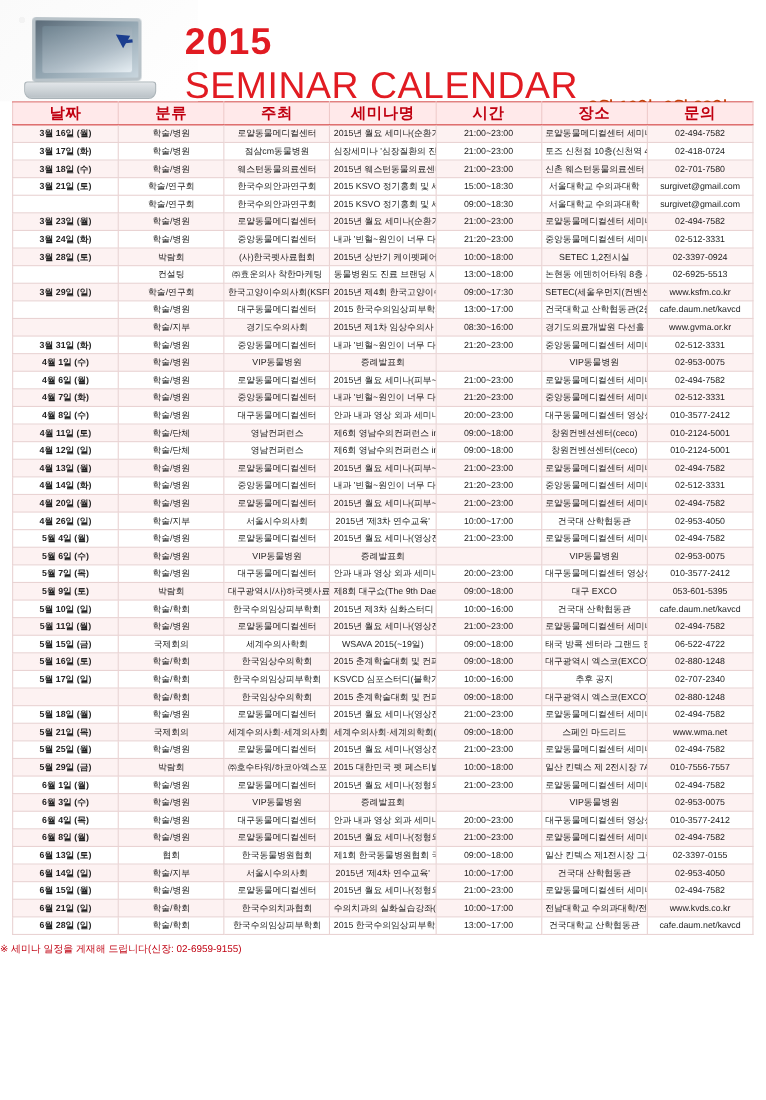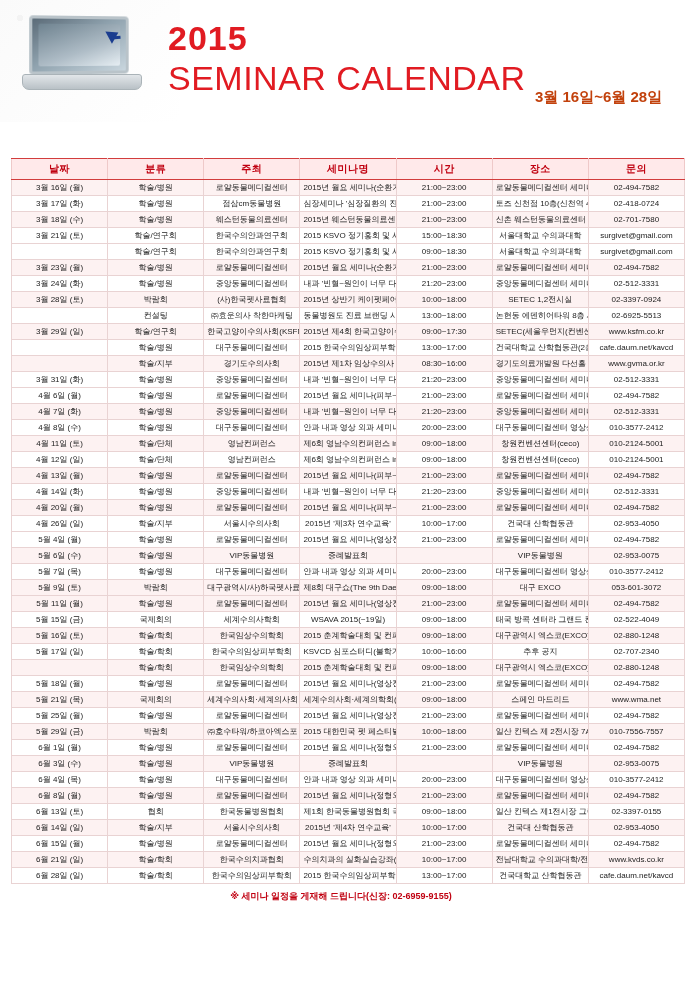--- a/index.html
+++ b/index.html
@@ -10,21 +10,21 @@
     color:#333;
   }
   .page{
     width:696px;
     position:relative;
     background:#ffffff;
   }
   
   .header{
     position:relative;
-    height:158px;
+    height:92px;
     background:#ffffff;
     overflow:hidden;
   }
   .header-bg{
     position:absolute;
     left:0;top:0;
     width:180px;height:122px;
     background:
       radial-gradient(circle at 20px 18px,#f3f3f3 0 3px,transparent 3px),
       radial-gradient(circle at 60px 40px,#f0f0f0 0 4px,transparent 4px),
@@ -104,54 +104,54 @@
     border-collapse:collapse;
     width:674px;
     margin:0 11px;
     table-layout:fixed;
     font-size:8px;
   }
   table.cal th{
     background:#ffe9ea;
     color:#c00010;
     font-weight:bold;
-    font-size:10px;
+    font-size:14px;
     height:18px;
     border-top:1.5px solid #d23c3c;
     border-bottom:1px solid #d23c3c;
     border-left:1px solid #efc9c9;
     border-right:1px solid #efc9c9;
     letter-spacing:0.5px;
   }
   table.cal td{
     border:1px solid #e9d3d3;
     height:15px;
     padding:0 3px;
     text-align:center;
     color:#222;
     font-size:8px;
     line-height:11px;
     white-space:nowrap;
     overflow:hidden;
   }
   tr.alt td{ background:#fdf2f2; }
   tr.white td{ background:#ffffff; }
-  td.c-date{ width:58px; font-weight:normal; }
+  td.c-date{ width:58px; font-weight:bold; }
   td.c-cat{ width:52px; }
   td.c-host{ width:92px; }
   td.c-name{ width:232px; text-align:center; }
   td.c-time{ width:74px; }
   td.c-place{ width:118px; }
   td.c-contact{ width:94px; }
   .footer-note{
-    text-align:center;
+    text-align:left;
     margin:6px 14px 10px 0;
     font-size:9px;
     color:#c00010;
-    font-weight:bold;
+    font-weight:normal;
   }
 </style>
 </head>
 <body>
 
 <div class="page">
 
   <div class="header">
     <div class="header-bg"></div>
     <div class="laptop">
@@ -292,20 +292,29 @@
         </tr>
         <tr class="white">
           <td class="c-date">3월 31일 (화)</td>
           <td class="c-cat">학술/병원</td>
           <td class="c-host">중앙동물메디컬센터</td>
           <td class="c-name">내과 '빈혈~원인이 너무 다양한데 어떻게 치료하면 좋을까요?(총 4회)</td>
           <td class="c-time">21:20~23:00</td>
           <td class="c-place">중앙동물메디컬센터 세미나실</td>
           <td class="c-contact">02-512-3331</td>
         </tr>
+        <tr class="alt">
+          <td class="c-date">4월 1일 (수)</td>
+          <td class="c-cat">학술/병원</td>
+          <td class="c-host">VIP동물병원</td>
+          <td class="c-name">증례발표회</td>
+          <td class="c-time"></td>
+          <td class="c-place">VIP동물병원</td>
+          <td class="c-contact">02-953-0075</td>
+        </tr>
         <tr class="white">
           <td class="c-date">4월 6일 (월)</td>
           <td class="c-cat">학술/병원</td>
           <td class="c-host">로얄동물메디컬센터</td>
           <td class="c-name">2015년 월요 세미나(피부~한만길 원장)</td>
           <td class="c-time">21:00~23:00</td>
           <td class="c-place">로얄동물메디컬센터 세미나실</td>
           <td class="c-contact">02-494-7582</td>
         </tr>
         <tr class="alt">
@@ -407,39 +416,48 @@
           <td class="c-place">대구동물메디컬센터 영상센터 2층 세미나실</td>
           <td class="c-contact">010-3577-2412</td>
         </tr>
         <tr class="alt">
           <td class="c-date">5월 9일 (토)</td>
           <td class="c-cat">박람회</td>
           <td class="c-host">대구광역시/사)하국펫사료협회</td>
           <td class="c-name">제8회 대구쇼(The 9th Daegu Pet Show) (~10일)</td>
           <td class="c-time">09:00~18:00</td>
           <td class="c-place">대구 EXCO</td>
-          <td class="c-contact">053-601-3072</td>
+          <td class="c-contact">053-601-5395</td>
+        </tr>
+        <tr class="white">
+          <td class="c-date">5월 10일 (일)</td>
+          <td class="c-cat">학술/학회</td>
+          <td class="c-host">한국수의임상피부학회</td>
+          <td class="c-name">2015년 제3차 심화스터디</td>
+          <td class="c-time">10:00~16:00</td>
+          <td class="c-place">건국대 산학협동관</td>
+          <td class="c-contact">cafe.daum.net/kavcd</td>
         </tr>
         <tr class="alt">
           <td class="c-date">5월 11일 (월)</td>
           <td class="c-cat">학술/병원</td>
           <td class="c-host">로얄동물메디컬센터</td>
           <td class="c-name">2015년 월요 세미나(영상진단(방사선)~조환길 원장)</td>
           <td class="c-time">21:00~23:00</td>
           <td class="c-place">로얄동물메디컬센터 세미나실</td>
           <td class="c-contact">02-494-7582</td>
         </tr>
         <tr class="white">
           <td class="c-date">5월 15일 (금)</td>
           <td class="c-cat">국제회의</td>
           <td class="c-host">세계수의사학회</td>
           <td class="c-name">WSAVA 2015(~19일)</td>
           <td class="c-time">09:00~18:00</td>
           <td class="c-place">태국 방콕 센터라 그랜드 컨벤션센터</td>
-          <td class="c-contact">02-522-4049</td>
+          <td class="c-contact">06-522-4722</td>
         </tr>
         <tr class="alt">
           <td class="c-date">5월 16일 (토)</td>
           <td class="c-cat">학술/학회</td>
           <td class="c-host">한국임상수의학회</td>
           <td class="c-name">2015 춘계학술대회 및 컨퍼런스</td>
           <td class="c-time">09:00~18:00</td>
           <td class="c-place">대구광역시 엑스코(EXCO)</td>
           <td class="c-contact">02-880-1248</td>
         </tr>

